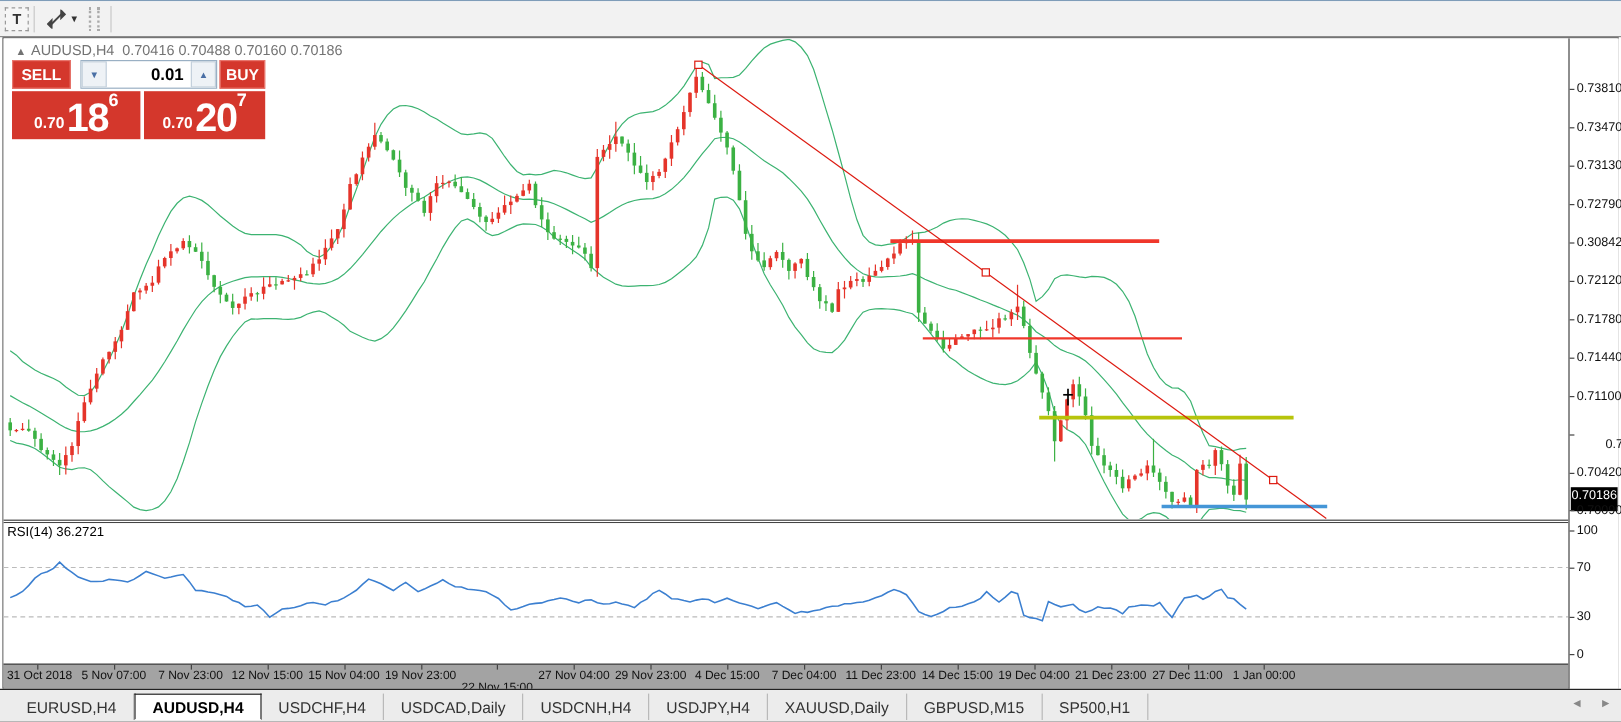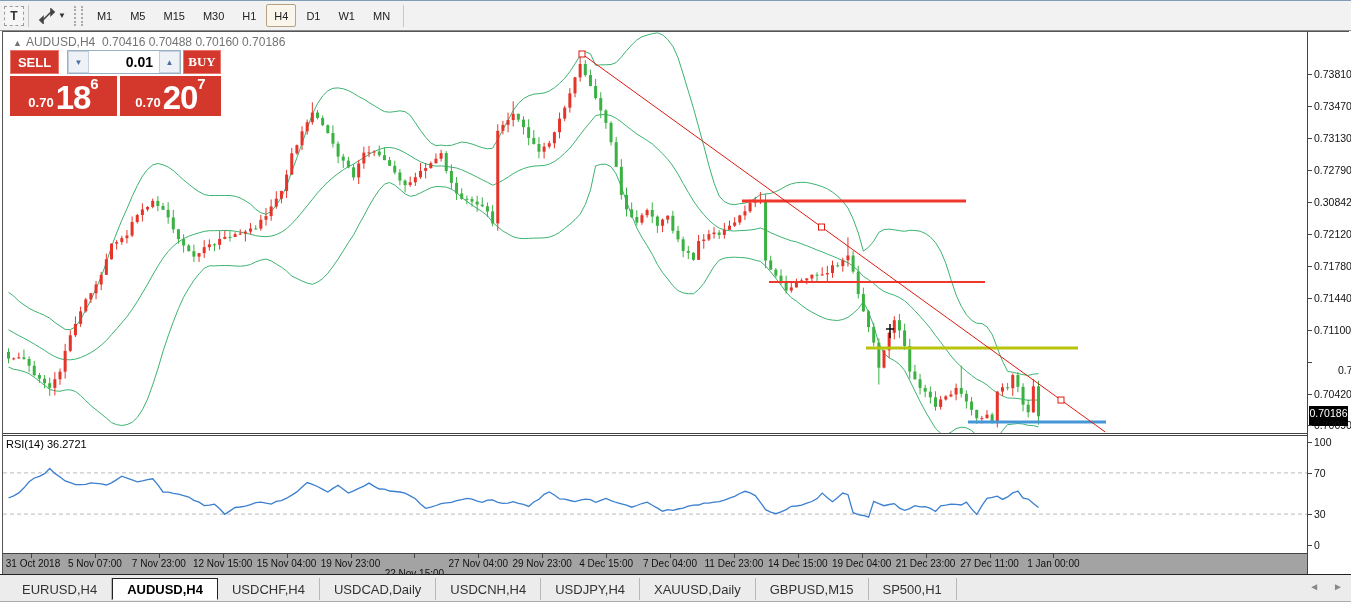--- a/index.html
+++ b/index.html
@@ -38,21 +38,21 @@
 
   #chart-title{position:absolute;left:10px;top:3px;font-size:12px;color:#737373;z-index:5;}
   #chart-title .tri{font-size:9px;margin-right:4px;}
   #rsi-title{position:absolute;left:3px;top:406px;font-size:11px;color:#000;z-index:5;}
 
   
   #trade-panel{position:absolute;left:7px;top:18px;width:211px;z-index:6;font-weight:bold;}
   #tp-row1{display:flex;height:24px;}
   .tp-red{background:#d4372c;color:#fff;display:flex;align-items:center;justify-content:center;}
   #sell-btn{width:49px;font-size:13px;margin-right:8px;border:1px solid #e8766d;box-sizing:border-box;}
-  #buy-btn{width:44px;font-size:13px;margin-left:2px;flex:1;border:1px solid #e8766d;box-sizing:border-box;font-family:Liberation Serif, serif;}
+  #buy-btn{width:44px;font-size:13px;margin-left:2px;flex:1;border:1px solid #e8766d;box-sizing:border-box;}
   #vol-group{display:flex;width:114px;border:1px solid #9ab0c4;box-sizing:border-box;background:#fff;}
   .spin{width:21px;background:#eef2f6;display:flex;align-items:center;justify-content:center;
         font-size:8px;color:#4a6fa5;border:1px solid #c4d0dc;box-sizing:border-box;}
   #vol-value{flex:1;display:flex;align-items:center;justify-content:flex-end;padding-right:6px;
              font-size:14px;color:#000;font-weight:bold;}
   #tp-row2{display:flex;margin-top:2px;height:40px;}
   .bigprice{display:flex;align-items:flex-end;justify-content:center;padding-bottom:3px;}
   #sell-price{width:107px;margin-right:3px;}
   #buy-price{flex:1;}
   .bp-small{font-size:13px;margin-right:2px;line-height:20px;}
@@ -82,31 +82,20 @@
           <g stroke="#444" stroke-width="1.6" fill="#444">
             <line x1="4" y1="12" x2="12" y2="4"></line>
             <path d="M12 1 L15 4 L12 7 Z"></path>
             <path d="M4 9 L1 12 L4 15 Z"></path>
           </g>
         </svg>
       </span>
       <span class="caret">▼</span>
     </div>
     <div class="grip"></div>
-    <div id="tf-buttons" style="display:flex;">
-        <div class="tbtn">M1</div>
-        <div class="tbtn">M5</div>
-        <div class="tbtn">M15</div>
-        <div class="tbtn">M30</div>
-        <div class="tbtn">H1</div>
-        <div class="tbtn active">H4</div>
-        <div class="tbtn">D1</div>
-        <div class="tbtn">W1</div>
-        <div class="tbtn">MN</div>
-      </div>
     <div class="vsep"></div>
   </div>
 
   <div id="chart-window">
     <div id="chart-title">
       <span class="tri">▲</span><span>AUDUSD,H4</span>&nbsp;&nbsp;<span>0.70416 0.70488 0.70160 0.70186</span>
     </div>
 
     <div id="trade-panel">
       <div id="tp-row1">

